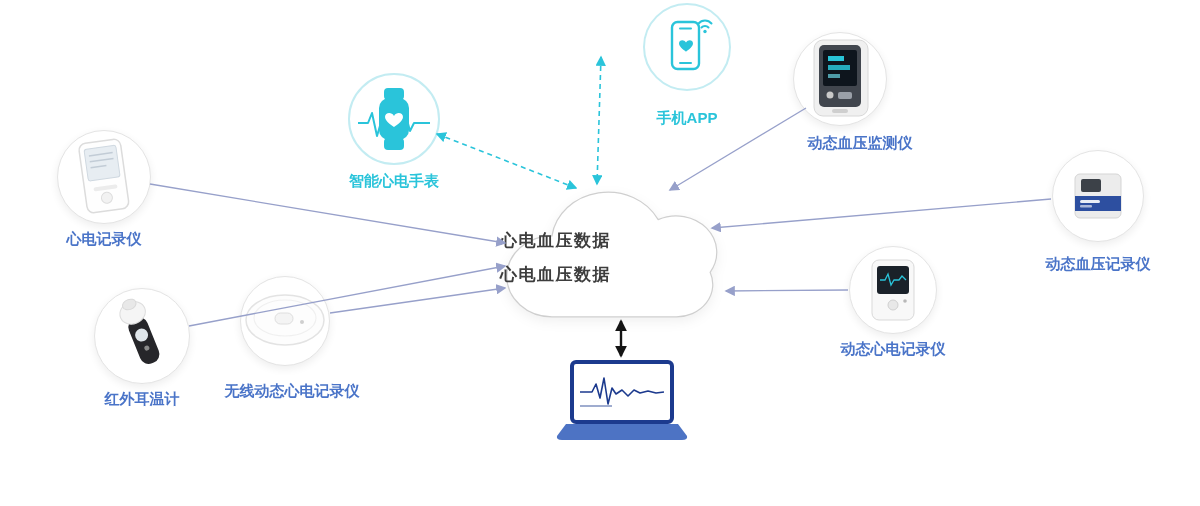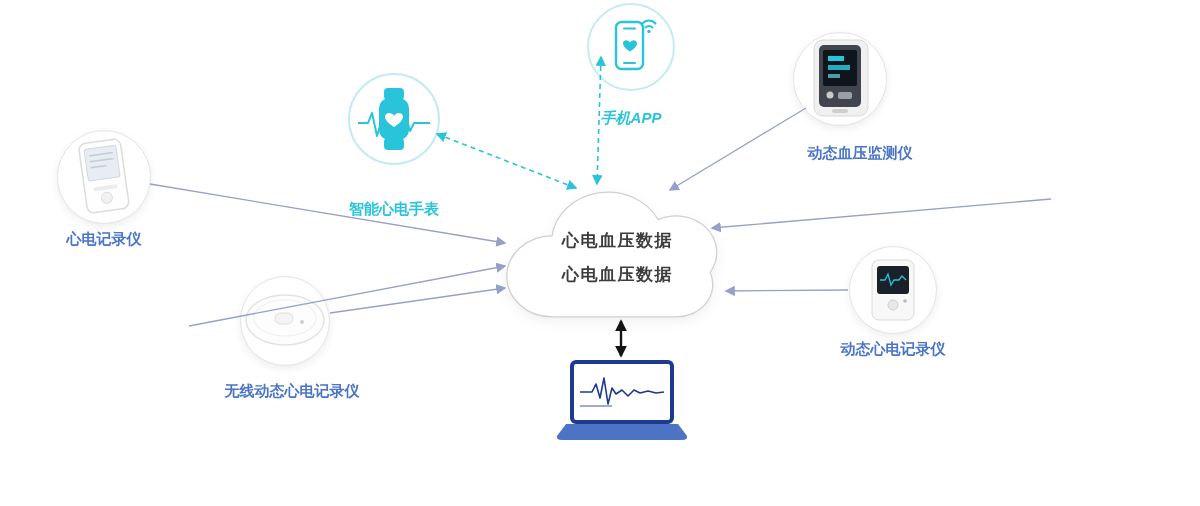--- a/index.html
+++ b/index.html
@@ -10,49 +10,49 @@
   .canvas{position:absolute;inset:0;}
   
   .arrows{position:absolute;left:0;top:0;width:1200px;height:506px;z-index:3;pointer-events:none;}
   .l-gray{stroke:#97a0ca;stroke-width:1.3;fill:none;}
   .l-teal{stroke:#2ac4da;stroke-width:1.6;stroke-dasharray:5 4;fill:none;}
   .l-black{stroke:#141414;stroke-width:2.4;fill:none;}
   
   .cloud{position:absolute;left:500px;top:175px;width:235px;height:150px;z-index:2;}
   .cloud > svg{position:absolute;inset:0;width:100%;height:100%;filter:drop-shadow(0 4px 6px rgba(0,0,0,.06));}
   .cloud-text{
-    position:absolute;inset:0;display:flex;flex-direction:column;align-items:center;
+    position:absolute;inset:0;display:flex;flex-direction:column;align-items:flex-start;
     justify-content:center;padding-top:14px;gap:11px;
     font-size:17px;font-weight:700;color:#3d3d3d;letter-spacing:1.5px;
   }
   
   .node{position:absolute;display:flex;flex-direction:column;align-items:center;z-index:2;}
   .circle{background:#fff;border-radius:50%;display:flex;align-items:center;justify-content:center;}
   .photo-circle{border:1px solid #e4e4e4;box-shadow:0 3px 8px rgba(0,0,0,.07);}
   .teal-circle{border:2px solid #c3ecf2;}
   .label{margin-top:6px;font-size:15px;font-weight:600;white-space:nowrap;}
   .label-blue{color:#4a74c8;}
   .label-teal{color:#2ac4da;}
 
   .node-ecg-recorder{left:24px;top:130px;width:160px;}
   .node-ecg-recorder .circle{width:92px;height:92px;}
   .node-ear{left:62px;top:288px;width:160px;}
   .node-ear .circle{width:94px;height:94px;}
   .node-patch{left:200px;top:276px;width:170px;}
   .node-patch .circle{width:88px;height:88px;}
   .node-patch .label{margin-top:16px;margin-left:14px;}
-  .node-watch{left:314px;top:73px;width:160px;gap:28px;}
+  .node-watch{left:314px;top:73px;width:160px;}
   .node-watch .circle{width:88px;height:88px;}
   .node-watch .label{margin-top:7px;}
-  .node-phone{left:551px;top:3px;width:160px;font-style:italic;}
+  .node-phone{left:607px;top:3px;width:160px;}
   .node-phone .circle{width:84px;height:84px;}
   .node-phone .label{margin-top:18px;}
   .node-bpmon{left:755px;top:32px;width:170px;}
   .node-bpmon .circle{width:92px;height:92px;}
-  .node-bpmon .label{margin-top:18px;margin-left:40px;font-family:Liberation Serif, serif;}
+  .node-bpmon .label{margin-top:8px;margin-left:40px;font-family:Liberation Serif, serif;}
   .node-bprec{left:1018px;top:150px;width:160px;}
   .node-bprec .circle{width:90px;height:90px;}
   .node-bprec .label{margin-top:13px;}
   .node-holter{left:813px;top:246px;width:160px;text-align:right;}
   .node-holter .circle{width:86px;height:86px;}
   
   .laptop{position:absolute;left:556px;top:360px;z-index:2;}
 </style>
 </head>
 <body>
@@ -100,20 +100,34 @@
           <rect x="15" y="11" width="32" height="32" rx="2.5" fill="#e7edf2" stroke="#cfd8e0"></rect>
           <path d="M19,18 h24 M19,24 h24 M19,30 h16" stroke="#c2ccd6" stroke-width="1.5" fill="none"></path>
           <rect x="19" y="50" width="24" height="4" rx="2" fill="#ececec"></rect>
           <circle cx="31" cy="62" r="5.5" fill="#f2f2f2" stroke="#dddddd"></circle>
         </g>
       </svg>
     </div>
     <div class="label label-blue">心电记录仪</div>
   </div>
 
+  <div class="node node-ear">
+    <div class="circle photo-circle">
+      <svg width="76" height="86" viewBox="0 0 76 86">
+        <g transform="rotate(-22 38 43)">
+          <rect x="28" y="24" width="20" height="48" rx="9" fill="#26262a"></rect>
+          <ellipse cx="38" cy="18" rx="13" ry="11" fill="#f5f5f5" stroke="#dddddd"></ellipse>
+          <ellipse cx="38" cy="9" rx="7" ry="5" fill="#e8e8e8" stroke="#d8d8d8"></ellipse>
+          <circle cx="38" cy="42" r="6.5" fill="#dfe5ea"></circle>
+          <circle cx="38" cy="56" r="2.5" fill="#8a8a8a"></circle>
+        </g>
+      </svg>
+    </div>
+    <div class="label label-blue">红外耳温计</div>
+  </div>
 
   <div class="node node-patch">
     <div class="circle photo-circle">
       <svg width="86" height="60" viewBox="0 0 86 60">
         <ellipse cx="43" cy="29" rx="39" ry="25" fill="#fdfdfd" stroke="#e3e3e3" stroke-width="1.5"></ellipse>
         <ellipse cx="43" cy="27" rx="31" ry="18" fill="none" stroke="#f0f0f0" stroke-width="1.2"></ellipse>
         <rect x="33" y="22" width="18" height="11" rx="5.5" fill="#f4f4f4" stroke="#dedede"></rect>
         <circle cx="60" cy="31" r="2" fill="#cfcfcf"></circle>
       </svg>
     </div>
@@ -158,20 +172,32 @@
         <rect x="26" y="28" width="22" height="5" fill="#29c5d8" opacity="0.85"></rect>
         <rect x="26" y="37" width="12" height="4" fill="#6ad6e4" opacity="0.7"></rect>
         <circle cx="28" cy="58" r="3.5" fill="#c9c9c9"></circle>
         <rect x="36" y="55" width="14" height="7" rx="2" fill="#9aa0a8"></rect>
         <rect x="30" y="72" width="16" height="4" rx="2" fill="#cfcfcf"></rect>
       </svg>
     </div>
     <div class="label label-blue">动态血压监测仪</div>
   </div>
 
+  <div class="node node-bprec">
+    <div class="circle photo-circle">
+      <svg width="66" height="60" viewBox="0 0 66 60">
+        <rect x="10" y="8" width="46" height="44" rx="5" fill="#ececec" stroke="#d5d5d5"></rect>
+        <rect x="16" y="13" width="20" height="13" rx="2" fill="#3c4148"></rect>
+        <rect x="10" y="30" width="46" height="15" fill="#2d4fa0"></rect>
+        <rect x="15" y="34" width="20" height="3" rx="1.5" fill="#ffffff" opacity="0.9"></rect>
+        <rect x="15" y="39" width="12" height="2.5" rx="1" fill="#ffffff" opacity="0.6"></rect>
+      </svg>
+    </div>
+    <div class="label label-blue">动态血压记录仪</div>
+  </div>
 
   <div class="node node-holter">
     <div class="circle photo-circle">
       <svg width="56" height="66" viewBox="0 0 56 66">
         <rect x="7" y="3" width="42" height="60" rx="7" fill="#f8f8f8" stroke="#d9d9d9"></rect>
         <rect x="12" y="9" width="32" height="28" rx="3" fill="#1a2129"></rect>
         <polyline points="15,23 20,23 23,17 26,28 29,23 34,23 37,19 41,23" fill="none" stroke="#2ac4da" stroke-width="1.3"></polyline>
         <circle cx="28" cy="48" r="5" fill="#e8e8e8" stroke="#d0d0d0"></circle>
         <circle cx="40" cy="44" r="1.8" fill="#b8b8b8"></circle>
       </svg>

